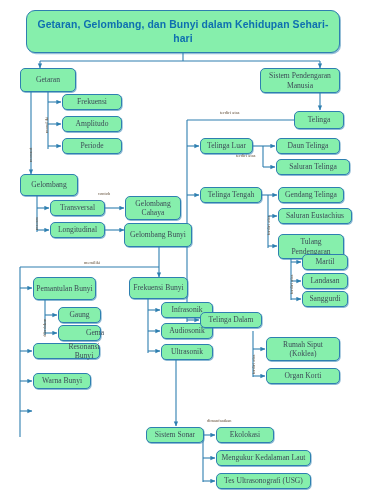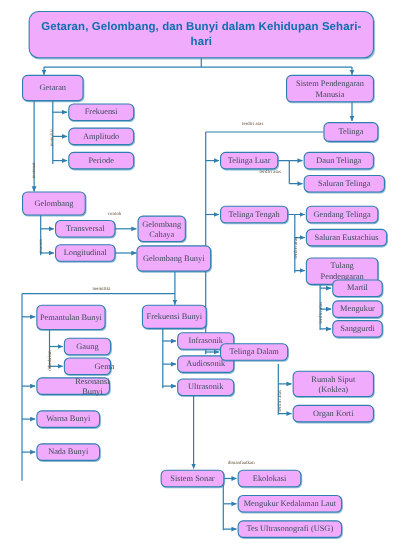--- a/index.html
+++ b/index.html
@@ -6,21 +6,21 @@
   body{
     width:367px;height:497px;background:#ffffff;
     font-family:"Liberation Serif", serif;
     overflow:hidden;position:relative;
   }
   #stage{position:absolute;left:0;top:0;width:367px;height:497px;}
   svg.edges{position:absolute;left:0;top:0;width:367px;height:497px;}
 
   .node{
     position:absolute;box-sizing:border-box;
-    background:#f0abfc;
+    background:#86efac;
     border:1.2px solid #2e7fb0;
     border-radius:5px;
     color:#3d4c57;
     font-family:"Liberation Serif", serif;
     font-size:7.6px;
     line-height:1.22;
     display:flex;align-items:center;justify-content:center;
     text-align:center;
     padding:1px 2px;
     box-shadow:0.7px 0.9px 0 rgba(46,127,176,0.55);
@@ -140,30 +140,29 @@
 
   <div class="node" style="left:62px;top:94px;width:60px;height:16px;">Frekuensi</div>
   <div class="node" style="left:62px;top:116px;width:60px;height:16px;">Amplitudo</div>
   <div class="node" style="left:62px;top:138px;width:60px;height:16px;">Periode</div>
 
   <div class="node" style="left:20px;top:174px;width:58px;height:22px;">Gelombang</div>
 
   <div class="node" style="left:50px;top:200px;width:55px;height:16px;">Transversal</div>
   <div class="node" style="left:50px;top:222px;width:55px;height:16px;">Longitudinal</div>
 
-  <div class="node" style="left:125px;top:196px;width:44px;height:24px;">Gelombang Cahaya</div>
+  <div class="node" style="left:125px;top:196px;width:56px;height:24px;">Gelombang Cahaya</div>
   <div class="node" style="left:124px;top:223px;width:68px;height:24px;">Gelombang Bunyi</div>
 
   <div class="node" style="left:33px;top:277px;width:63px;height:23px;">Pemantulan Bunyi</div>
   <div class="node" style="left:58px;top:307px;width:43px;height:16px;">Gaung</div>
   <div class="node" style="left:58px;top:325px;width:43px;height:16px;padding-left:33px;">Gema</div>
 
   <div class="node" style="left:33px;top:343px;width:67px;height:16px;padding-left:37px;">Resonansi Bunyi</div>
   <div class="node" style="left:33px;top:373px;width:58px;height:16px;">Warna Bunyi</div>
-  <div class="node" style="left:33px;top:403px;width:58px;height:16px;">Nada Bunyi</div>
 
   <div class="node" style="left:129px;top:277px;width:59px;height:22px;">Frekuensi Bunyi</div>
   <div class="node" style="left:161px;top:302px;width:52px;height:16px;">Infrasonik</div>
   <div class="node" style="left:161px;top:323px;width:52px;height:16px;">Audiosonik</div>
   <div class="node" style="left:161px;top:344px;width:52px;height:16px;">Ultrasonik</div>
 
   <div class="node" style="left:146px;top:427px;width:58px;height:16px;">Sistem Sonar</div>
   <div class="node" style="left:216px;top:427px;width:58px;height:16px;">Ekolokasi</div>
   <div class="node" style="left:216px;top:450px;width:95px;height:16px;">Mengukur Kedalaman Laut</div>
   <div class="node" style="left:216px;top:473px;width:95px;height:16px;">Tes Ultrasonografi (USG)</div>
@@ -174,21 +173,21 @@
   <div class="node" style="left:200px;top:138px;width:53px;height:16px;">Telinga Luar</div>
   <div class="node" style="left:276px;top:138px;width:64px;height:16px;text-align:center;">Daun Telinga</div>
   <div class="node" style="left:276px;top:159px;width:74px;height:16px;">Saluran Telinga</div>
 
   <div class="node" style="left:200px;top:187px;width:62px;height:16px;">Telinga Tengah</div>
   <div class="node" style="left:278px;top:187px;width:66px;height:16px;">Gendang Telinga</div>
   <div class="node" style="left:278px;top:208px;width:74px;height:16px;">Saluran Eustachius</div>
   <div class="node" style="left:278px;top:234px;width:66px;height:25px;">Tulang Pendengaran</div>
 
   <div class="node" style="left:302px;top:254px;width:46px;height:16px;">Martil</div>
-  <div class="node" style="left:302px;top:273px;width:46px;height:16px;">Mengukur</div>
+  <div class="node" style="left:302px;top:273px;width:46px;height:16px;">Landasan</div>
   <div class="node" style="left:302px;top:291px;width:46px;height:16px;">Sanggurdi</div>
 
   <div class="node" style="left:200px;top:312px;width:62px;height:16px;">Telinga Dalam</div>
   <div class="node" style="left:266px;top:337px;width:74px;height:24px;">Rumah Siput (Koklea)</div>
   <div class="node" style="left:266px;top:368px;width:74px;height:16px;">Organ Korti</div>
 
   <div class="elabel rot" style="left:44px;top:133px;">memiliki</div>
   <div class="elabel rot" style="left:28px;top:162px;">memuat</div>
   <div class="elabel rot" style="left:34px;top:230px;">macam</div>
   <div class="elabel" style="left:98px;top:191px;">contoh</div>

